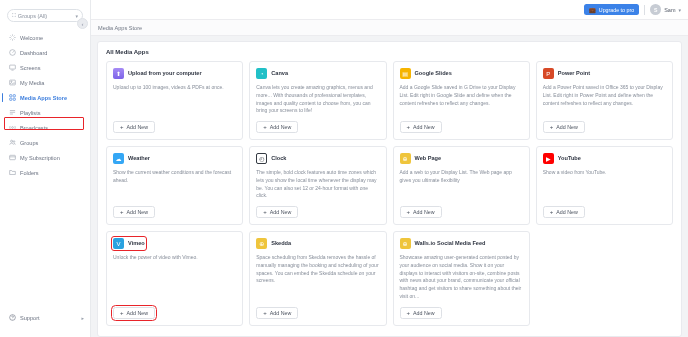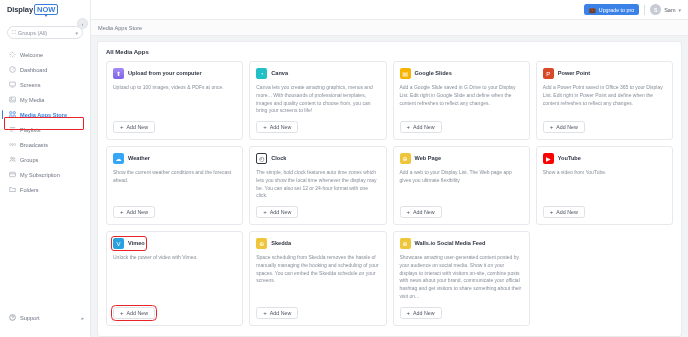--- a/index.html
+++ b/index.html
@@ -168,24 +168,20 @@
   .ic-skedda { background: #efc53c; }
   .ic-walls  { background: #efc53c; }
 </style>
 </head>
 <body>
 
 <div id="app">
 
   <aside id="sidebar">
 
-    <div class="logo-wrap">
-      <span class="logo-display">Display</span>
-      <span class="logo-now">NOW</span>
-    </div>
 
     <div class="collapse-btn">‹</div>
 
     <div class="groups-select">
       <span class="gs-icon">⛶</span>
       <span class="gs-label">Groups (All)</span>
       <span class="gs-caret">▾</span>
     </div>
 
     <nav class="nav">

